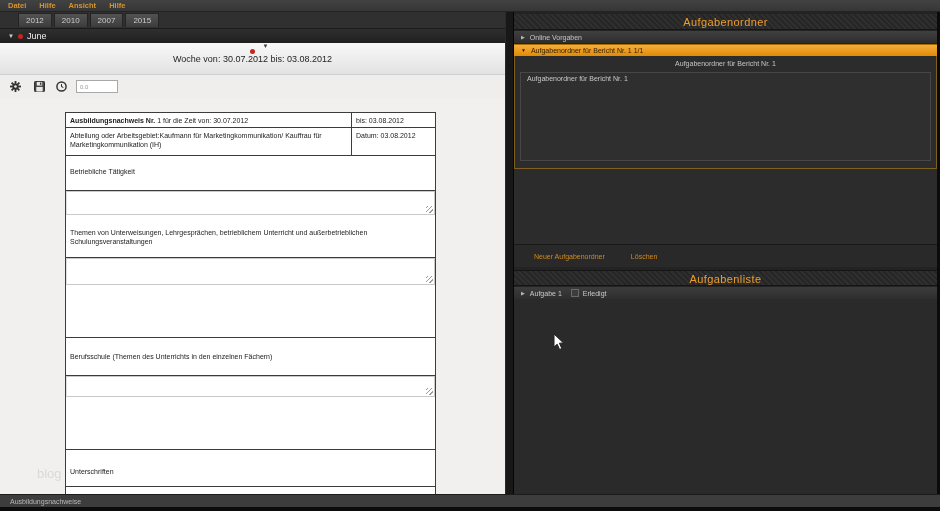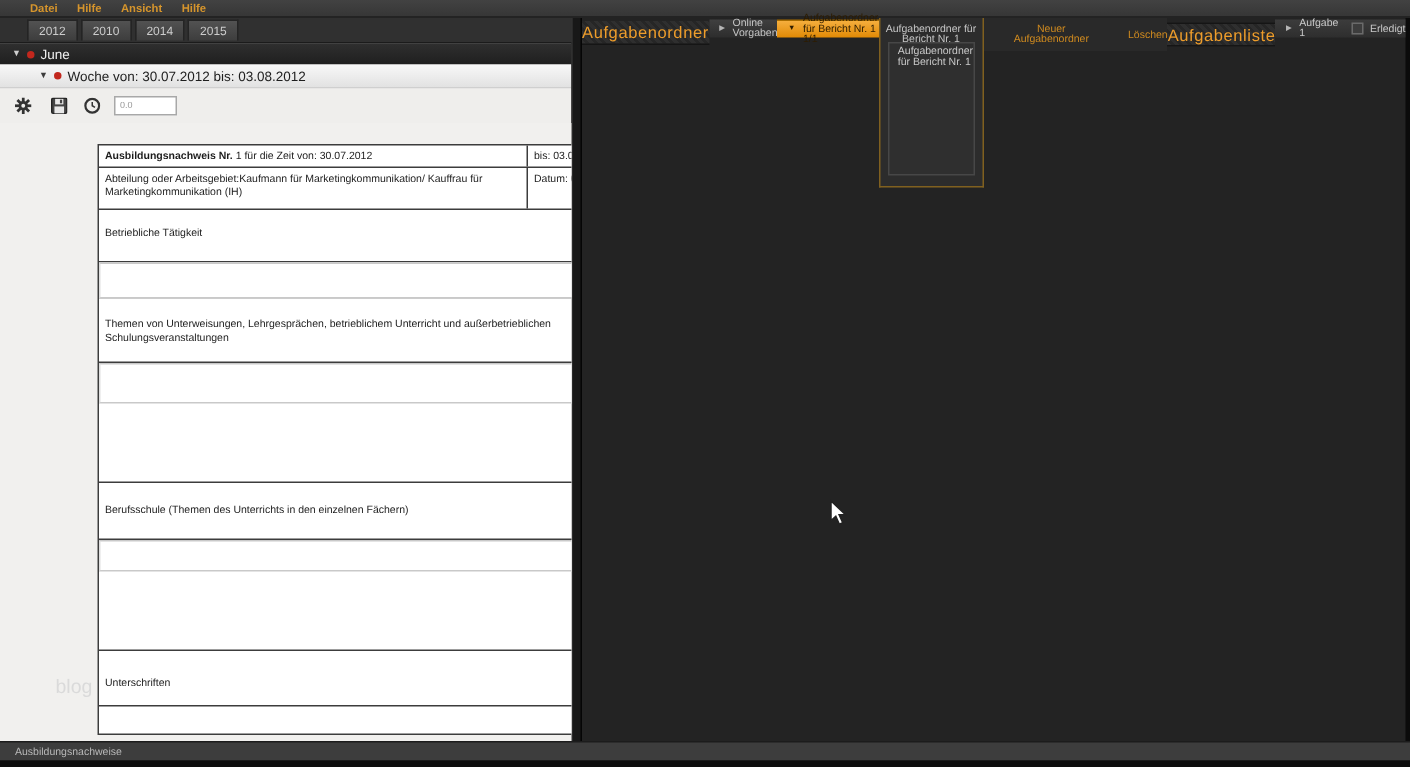--- a/index.html
+++ b/index.html
@@ -2,42 +2,42 @@
 <html><head>
 <meta charset="utf-8">
 <style>
   * { margin:0; padding:0; box-sizing:border-box; }
   html,body { width:940px; height:511px; overflow:hidden; }
   body { position:relative; background:#141414; font-family:"Liberation Sans", sans-serif; }
 
   
   .menubar { position:absolute; top:0; left:0; width:940px; height:12px;
     background:linear-gradient(#424242,#363636); display:flex; align-items:center;
-    gap:13px; padding-left:20px; border-bottom:1px solid #232323; }
+    gap:13px; padding-left:8px; border-bottom:1px solid #232323; }
   .menubar span { color:#d6952c; font-size:7.5px; font-weight:bold; cursor:default; }
 
   
   .main { position:absolute; top:12px; left:0; width:940px; height:482px; display:flex; }
 
   
   .left { width:505px; display:flex; flex-direction:column; background:#efeeec; }
 
   .tabs-row { height:17px; background:#303030; display:flex; align-items:center;
     gap:2px; padding-left:18px; border-bottom:1px solid #1b1b1b; }
   .tab { height:14px; padding:2px 7px 0 7px; background:linear-gradient(#525252,#3d3d3d);
     color:#cccccc; font-size:8px; border:1px solid #242424; border-bottom:none; }
 
   .month-row { height:14px; background:linear-gradient(#2f2f2f,#1f1f1f);
     display:flex; align-items:center; color:#f0f0f0; font-size:9px; }
   .tri { font-size:6px; line-height:6px; }
   .month-row .tri { color:#cfcfcf; margin-left:8px; }
   .dot { width:5px; height:5px; border-radius:50%; background:#c2271d; margin:0 4px; flex:none; }
 
-  .week-row { height:16px; background:linear-gradient(#f8f8f8,#e2e2e2);
-    border-bottom:1px solid #cfcfcf; display:flex; align-items:center; color:#1e1e1e; font-size:9px; }
+  .week-row { height:32px; background:linear-gradient(#f8f8f8,#e2e2e2);
+    border-bottom:1px solid #cfcfcf; display:flex; align-items:center; color:#1e1e1e; font-size:9px;flex-direction:column; }
   .week-row .tri { color:#3c3c3c; margin-left:26px; }
 
   .toolbar { height:23px; background:#efeeec; display:flex; align-items:center; }
   .tb-icon { width:11px; height:11px; flex:none; }
   .hours-input { width:42px; height:13px; margin-left:9px; border:1px solid #a8a8a8;
     background:#ffffff; font-size:6px; color:#999; padding-left:3px; font-family:"Liberation Sans",sans-serif; }
 
   .doc-area { flex:1; background:#f1f0ee; position:relative; overflow:hidden; }
   .watermark { position:absolute; left:37px; top:368px; font-size:13px; color:#dadada; }
 
@@ -57,21 +57,21 @@
   .ta { position:relative; width:100%; background:#fff; border:1px solid #c9c9c9;
     border-left-color:#e0e0e0; }
   .ta .grip { position:absolute; right:1px; bottom:1px; width:7px; height:7px;
     background:repeating-linear-gradient(-45deg, transparent 0 2px, #9a9a9a 2px 3px); }
   .ta1 { height:24px; } .ta2 { height:27px; } .ta3 { height:21px; }
 
   
   .splitter { width:9px; background:#181818; border-left:1px solid #2a2a2a; border-right:1px solid #050505; }
 
   
-  .right { flex:1; display:flex; background:#232323;
+  .right { flex:1; display:flex; flex-direction:column; background:#232323;
     border-right:3px solid #0b0b0b; position:relative; }
   .sec-header { height:16px; margin-top:2px; line-height:16px; text-align:center;
     color:#ee9d2b; font-size:11px; letter-spacing:0.4px;
     background:#2b2b2b repeating-linear-gradient(45deg, rgba(255,255,255,0.02) 0 2px, rgba(0,0,0,0.12) 2px 4px);
     border-bottom:1px solid #151515; }
   .acc-row { height:12px; margin-top:1px; display:flex; align-items:center;
     padding-left:7px; font-size:7px; }
   .acc-row .tri { font-size:5px; line-height:5px; margin-right:5px; }
   .acc-collapsed { background:linear-gradient(#404040,#2d2d2d); color:#c6c6c6; }
   .acc-collapsed .tri { color:#b5b5b5; }
@@ -113,21 +113,21 @@
   <span>Hilfe</span>
 </div>
 
 <div class="main">
 
   <div class="left">
 
     <div class="tabs-row">
       <div class="tab">2012</div>
       <div class="tab">2010</div>
-      <div class="tab">2014</div>
+      <div class="tab">2007</div>
       <div class="tab">2015</div>
     </div>
 
     <div class="month-row">
       <span class="tri">▼</span>
       <span class="dot"></span>
       <span>June</span>
     </div>
 
     <div class="week-row">

